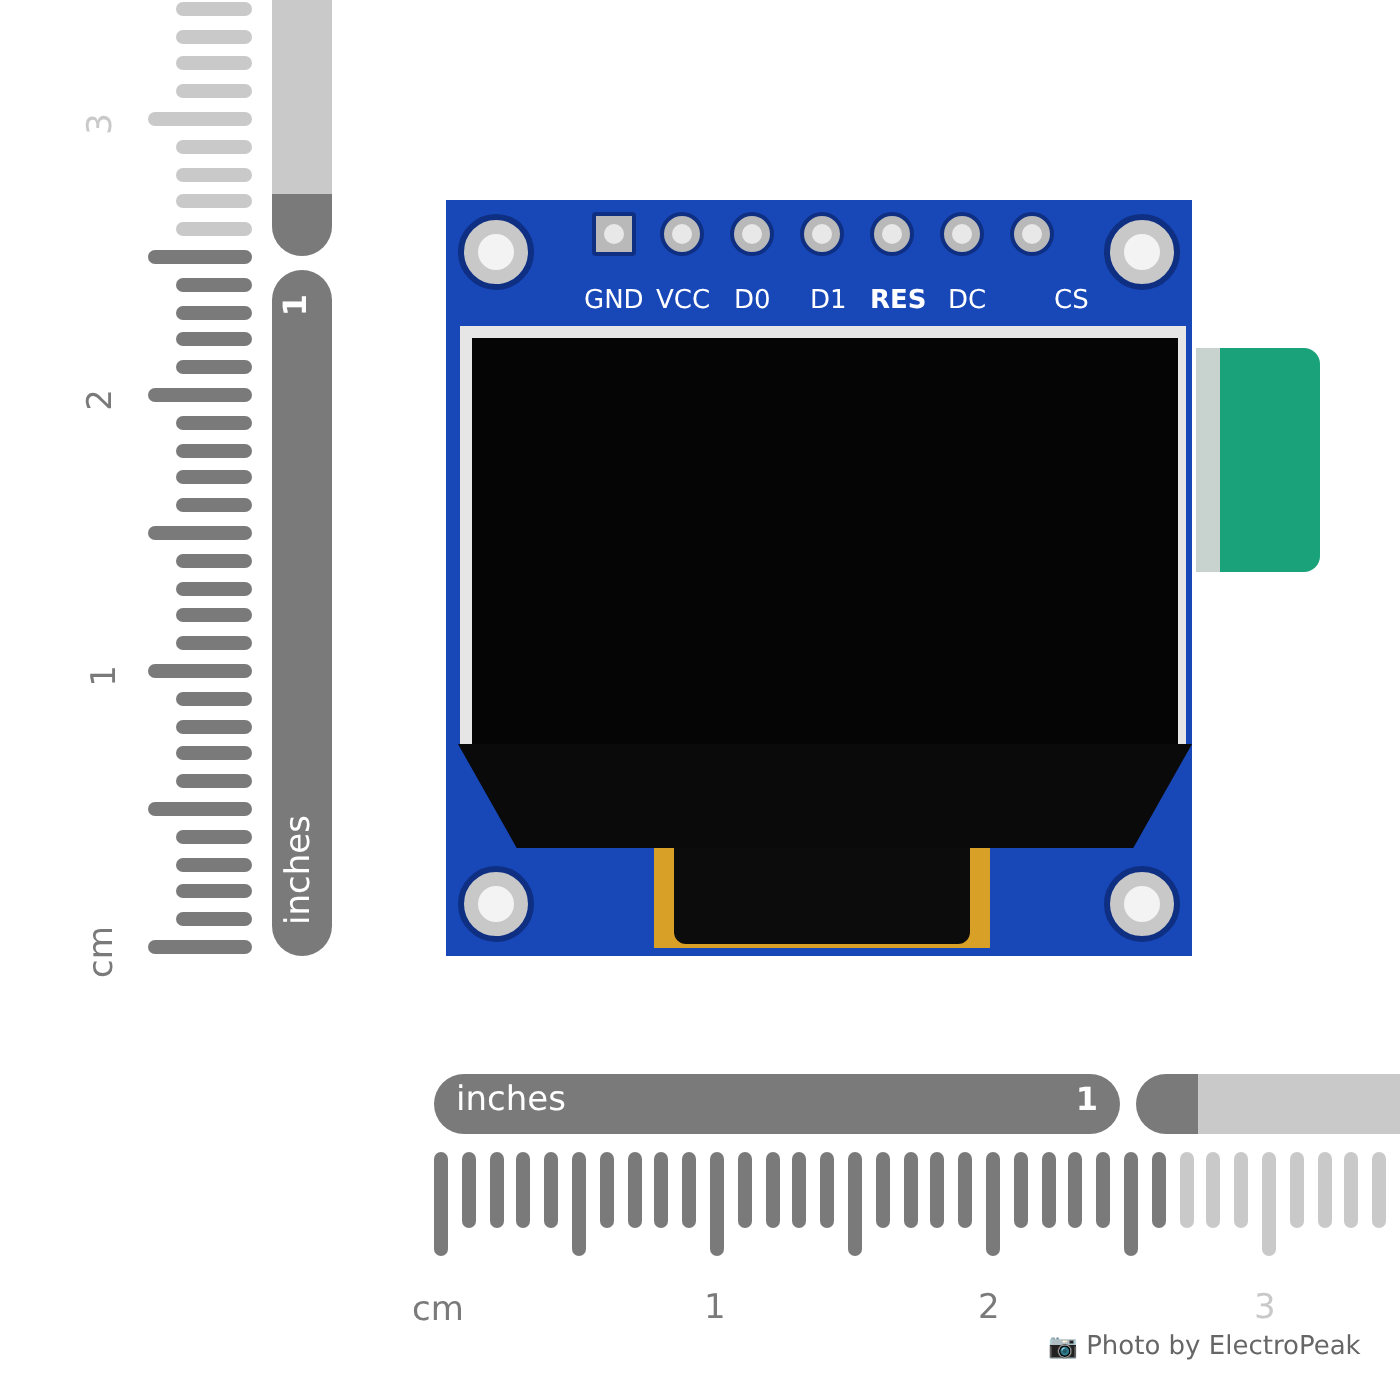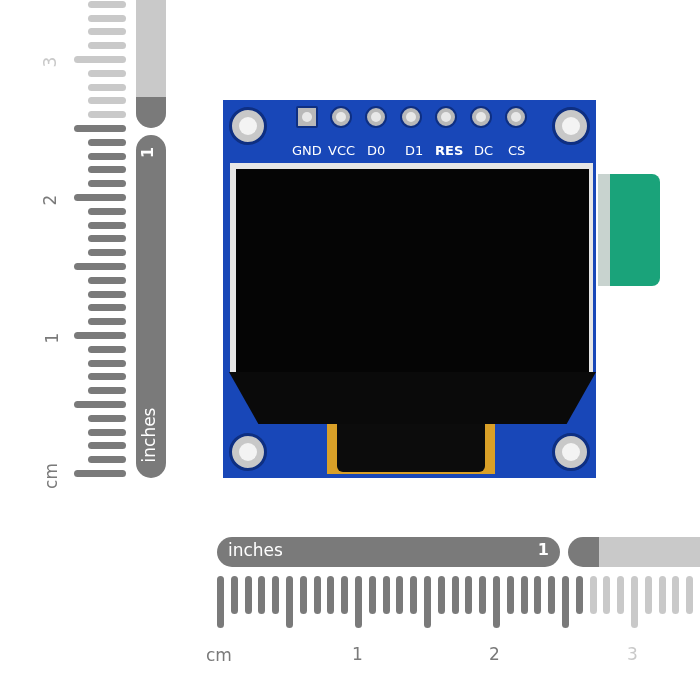--- a/index.html
+++ b/index.html
@@ -103,21 +103,21 @@
   <div class="pin" style="left:435px;"></div>
   <div class="pin" style="left:470px;"></div>
   <div class="pin" style="left:505px;"></div>
 
   <span class="pinlabel" style="left:292px;">GND</span>
   <span class="pinlabel" style="left:328px;">VCC</span>
   <span class="pinlabel" style="left:367px;">D0</span>
   <span class="pinlabel" style="left:405px;">D1</span>
   <span class="pinlabel" style="left:435px;font-weight:bold;">RES</span>
   <span class="pinlabel" style="left:474px;">DC</span>
-  <span class="pinlabel" style="left:508px;text-align:right;">CS</span>
+  <span class="pinlabel" style="left:527px;text-align:right;">CS</span>
 </div>
 
 <div class="abs" style="left:0;top:530px;width:700px;height:170px;">
   <div class="abs" style="left:217px;top:7px;width:343px;height:30px;background:#7a7a7a;border-radius:15px;">
     <span style="position:absolute;left:11px;top:3px;color:#fff;font-size:17px;">inches</span>
     <span style="position:absolute;right:11px;top:3px;color:#fff;font-size:16px;font-weight:bold;">1</span>
   </div>
   <div class="abs" style="left:568px;top:7px;width:32px;height:30px;background:#7a7a7a;border-radius:15px 0 0 15px;"></div>
   <div class="abs" style="left:599px;top:7px;width:101px;height:30px;background:#c9c9c9;"></div>
 
@@ -157,13 +157,17 @@
       <div class="htick light" style="left: 658.6px; top: 46px; height: 38px;"></div>
       <div class="htick light" style="left: 672.4px; top: 46px; height: 38px;"></div>
       <div class="htick light" style="left: 686.2px; top: 46px; height: 38px;"></div>
     </div>
 
   <span class="hlabel" style="left:206px;top:115px;">cm</span>
   <span class="hlabel" style="left:352px;top:114px;">1</span>
   <span class="hlabel" style="left:489px;top:114px;">2</span>
   <span class="hlabel" style="left:627px;top:114px;color:#c9c9c9;">3</span>
 
+  <div class="abs" style="left:524px;top:136px;color:#666;font-size:13px;white-space:nowrap;">
+    <span style="font-size:12px;">📷</span>
+    <span>Photo by ElectroPeak</span>
+  </div>
 </div>
 
 </body></html>

